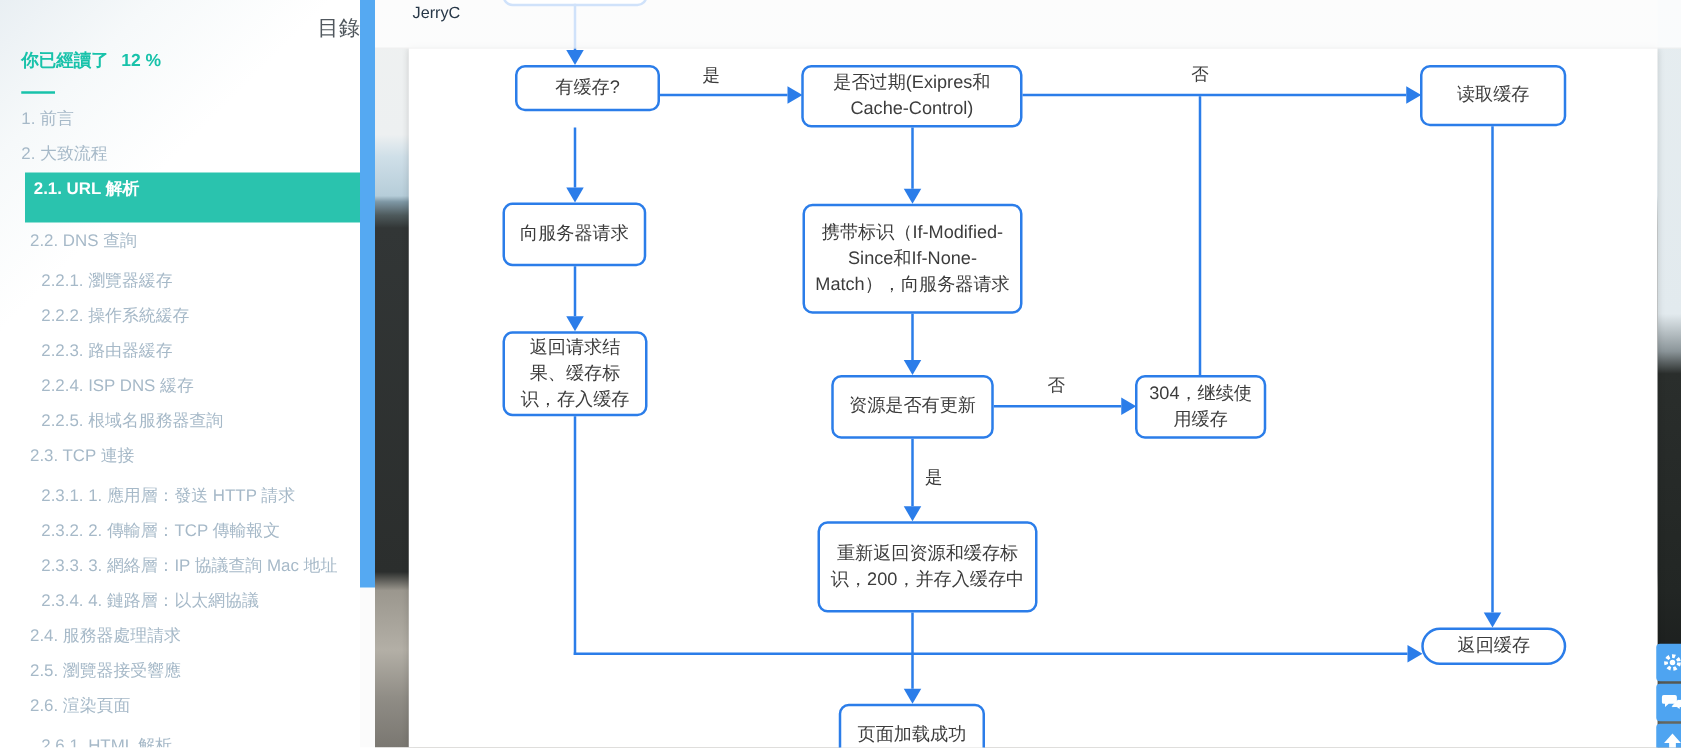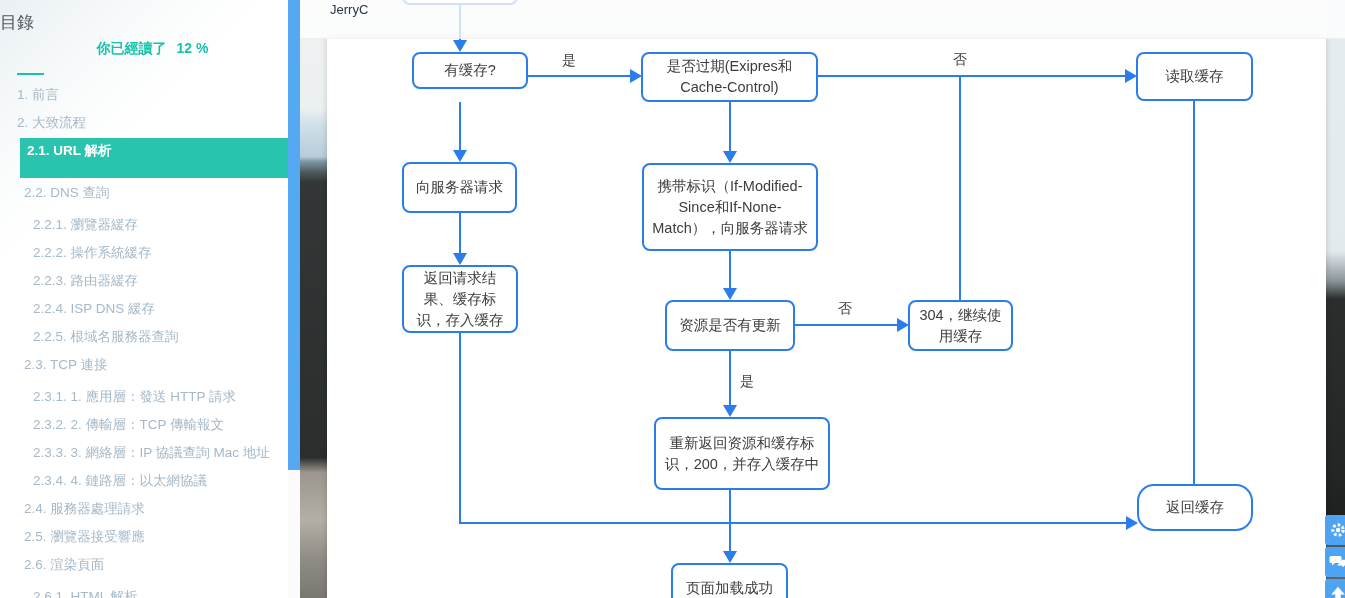--- a/index.html
+++ b/index.html
@@ -8,24 +8,24 @@
     font-family:"Liberation Sans","DejaVu Sans",sans-serif;
     background:#fff;
   }
   
   .sidebar{
     position:absolute;left:0;top:0;width:288px;height:598px;
     background:linear-gradient(135deg,#e9eff3 0%,#f6f9fa 14%,#ffffff 30%);
     overflow:hidden;
   }
   .toc-title{
-    text-align:left;color:#51585e;font-size:17px;padding-top:11px;height:29px;
+    text-align:right;color:#51585e;font-size:17px;padding-top:11px;height:29px;
   }
   .progress{
-    padding-left:17px;height:28px;color:#18c2aa;font-size:14px;font-weight:bold;text-align:center;
+    padding-left:17px;height:28px;color:#18c2aa;font-size:14px;font-weight:bold;
   }
   .progress .pct{margin-left:10px;}
   .progress-bar{width:27px;height:2px;background:#18c2aa;margin:5px 0 0 17px;}
   .toc-list{padding-top:6px;}
   .toc-item{
     height:28px;line-height:28px;font-size:13.5px;color:#a6b9c8;
     white-space:nowrap;overflow:hidden;cursor:pointer;
   }
   .toc-item.lv1{padding-left:17px;}
   .toc-item.lv2{padding-left:24px;}
@@ -200,21 +200,21 @@
       </div>
     <div class="node" style="left:365px;top:300px;width:130px;height:51px;">
         <span>资源是否有更新</span>
       </div>
     <div class="node" style="left:608px;top:300px;width:105px;height:51px;">
         <span>304，继续使用缓存</span>
       </div>
     <div class="node" style="left:354px;top:417px;width:176px;height:73px;">
         <span>重新返回资源和缓存标识，200，并存入缓存中</span>
       </div>
-    <div class="node" style="left:837px;top:484px;width:116px;height:47px;border-radius:17px;">
+    <div class="node" style="left:837px;top:502px;width:116px;height:30px;border-radius:17px;">
         <span>返回缓存</span>
       </div>
     <div class="node" style="left:371px;top:563px;width:117px;height:50px;">
         <span>页面加载成功</span>
       </div>
   </div>
 
   <div class="page-header">
     <div class="author">JerryC</div>
   </div>

